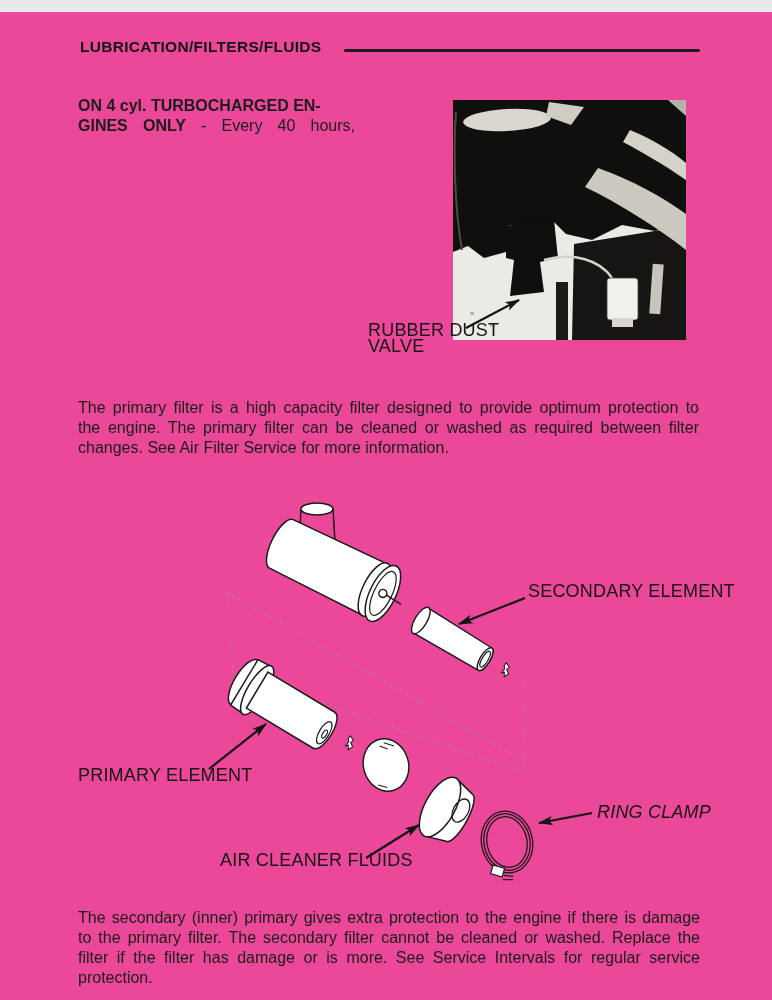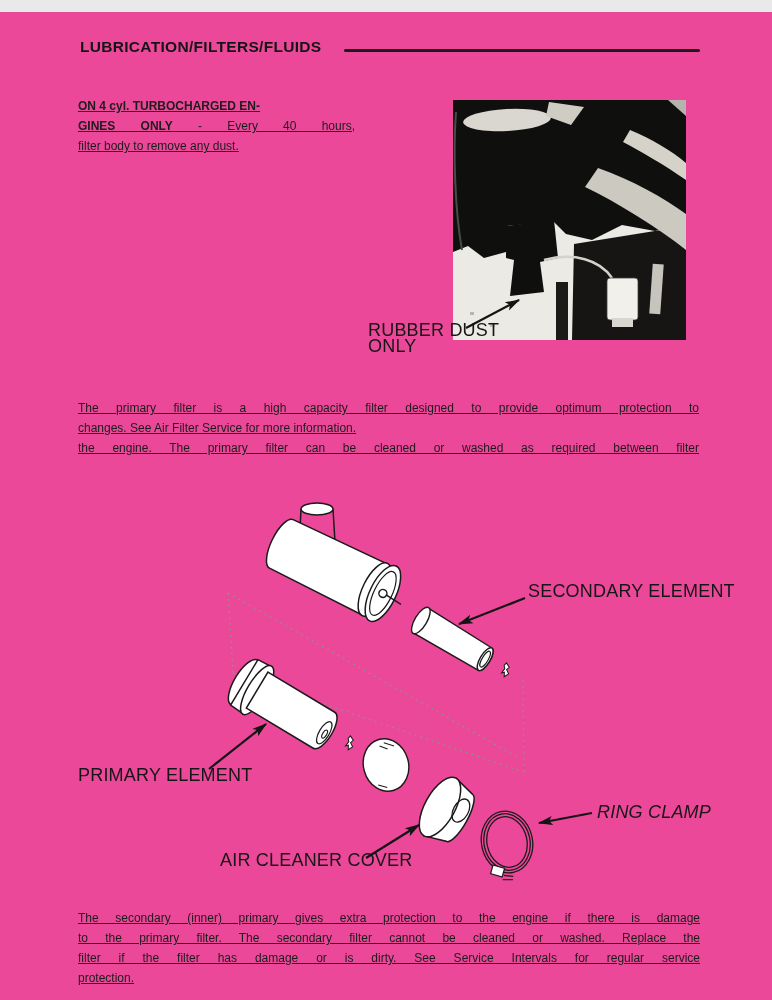--- a/index.html
+++ b/index.html
@@ -10,21 +10,21 @@
   }
   .header-title{
     position:absolute;left:80px;top:26px;
     font-size:15.5px;font-weight:bold;letter-spacing:.3px;color:#141414;
     white-space:nowrap;
   }
   .header-rule{
     position:absolute;left:344px;top:37px;width:356px;height:3px;
     background:#1a1a1a;border-radius:1.5px;
   }
-  .para{position:absolute;font-size:12px;line-height:20px;color:#1c1c1c;text-decoration:underline;}
+  .para{position:absolute;font-size:16px;line-height:20px;color:#1c1c1c;}
   .p1{left:78px;top:84px;width:277px;}
   .p2{left:78px;top:386px;width:621px;}
   .p3{left:78px;top:896px;width:622px;}
   .pline{min-height:20px;}
   .jline{text-align:justify;text-align-last:justify;}
   .dlabel{
     position:absolute;font-size:18px;letter-spacing:.2px;color:#161616;
     white-space:nowrap;line-height:16px;
   }
   svg.art{position:absolute;left:0;top:0;}
@@ -141,39 +141,38 @@
       <line x1="525" y1="586" x2="459" y2="612" stroke="#141414" stroke-width="2.2" marker-end="url(#ah)"></line>
       <line x1="209" y1="757" x2="266" y2="712" stroke="#141414" stroke-width="2.2" marker-end="url(#ah)"></line>
       <line x1="366" y1="846" x2="419" y2="813" stroke="#141414" stroke-width="2.2" marker-end="url(#ah)"></line>
       <line x1="592" y1="801" x2="539" y2="811" stroke="#141414" stroke-width="2.2" marker-end="url(#ah)"></line>
     </g>
   </svg>
 
   <div class="para p1">
     <div class="pline"><b>ON 4 cyl. TURBOCHARGED EN-</b></div>
     <div class="pline jline"><b>GINES ONLY</b> <span>-  Every 40 hours,</span></div>
-    <div class="pline">filter body to remove any dust.</div>
   </div>
 
   <div class="dlabel" style="left:368px;top:310px;">
     <div>RUBBER DUST</div>
-    <div>ONLY</div>
+    <div>VALVE</div>
   </div>
 
   <div class="para p2">
     <div class="pline jline">The primary filter is a high capacity filter designed to provide optimum protection to</div>
+    <div class="pline jline">the engine. The primary filter can be cleaned or washed as required between filter</div>
     <div class="pline">changes. See Air Filter Service for more information.</div>
-    <div class="pline jline">the engine. The primary filter can be cleaned or washed as required between filter</div>
   </div>
 
   <div class="dlabel" style="left:528px;top:571px;">SECONDARY ELEMENT</div>
   <div class="dlabel" style="left:78px;top:755px;">PRIMARY ELEMENT</div>
-  <div class="dlabel" style="left:220px;top:840px;">AIR CLEANER COVER</div>
+  <div class="dlabel" style="left:220px;top:840px;">AIR CLEANER FLUIDS</div>
   <div class="dlabel" style="left:597px;top:792px;font-style:italic;">RING CLAMP</div>
 
   <div class="para p3">
     <div class="pline jline">The secondary (inner) primary gives extra protection to the engine if there is damage</div>
     <div class="pline jline">to the primary filter. The secondary filter cannot be cleaned or washed. Replace the</div>
-    <div class="pline jline">filter if the filter has damage or is dirty. See Service Intervals for regular service</div>
+    <div class="pline jline">filter if the filter has damage or is more. See Service Intervals for regular service</div>
     <div class="pline">protection.</div>
   </div>
 
 </div>
 
 </body></html>

